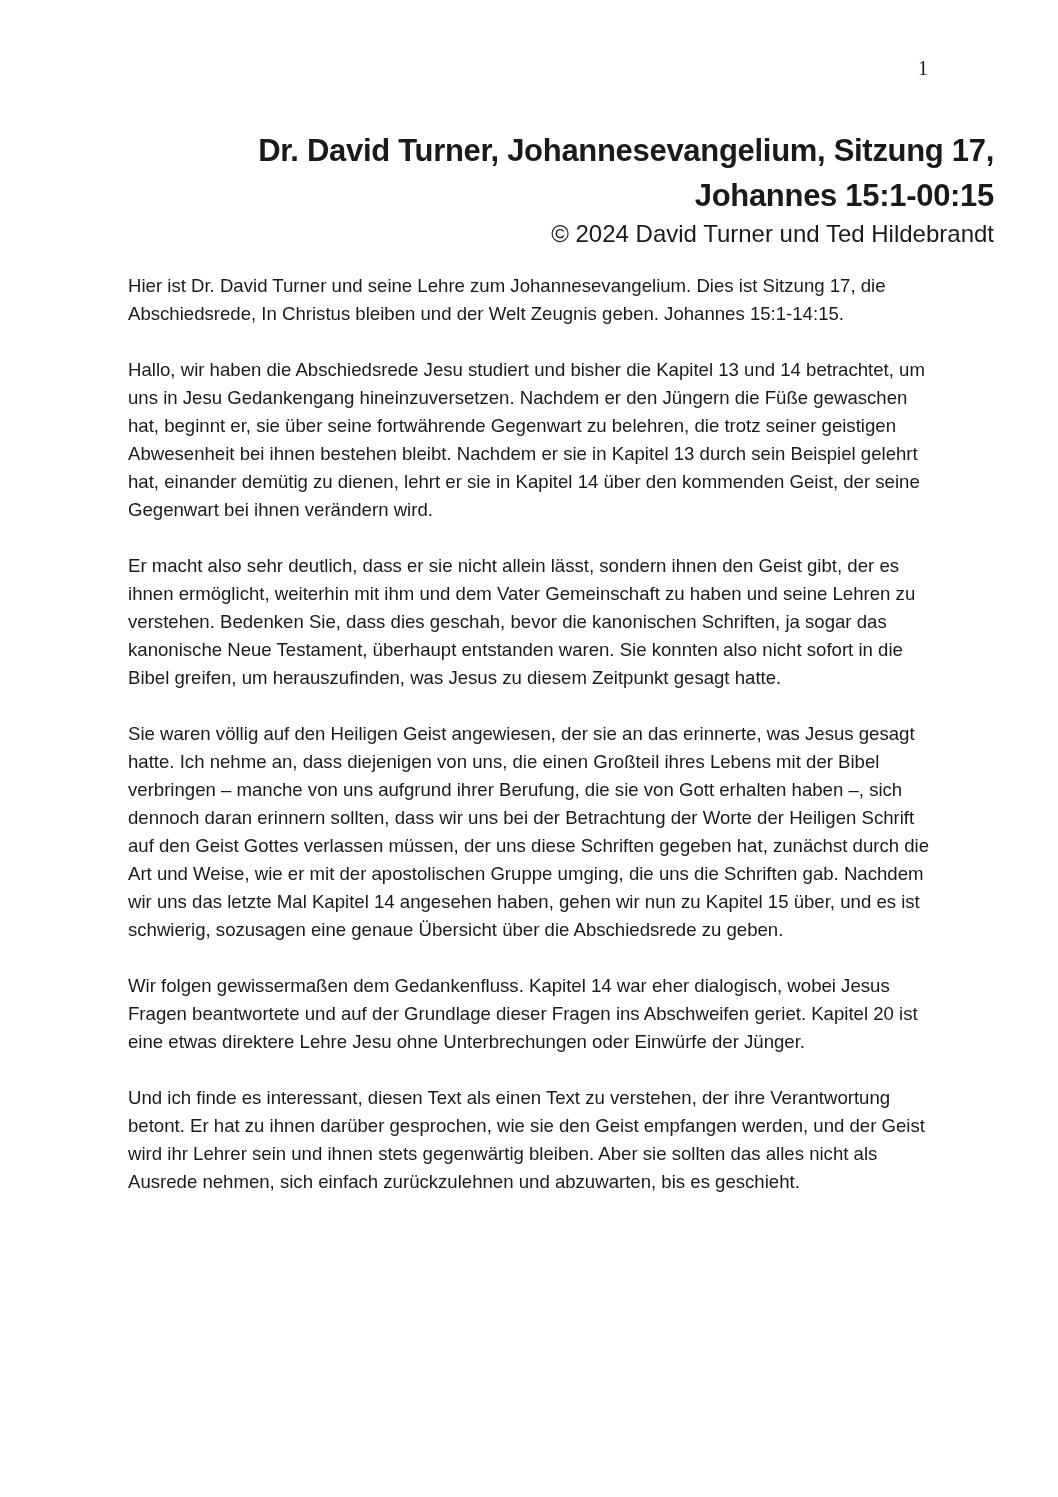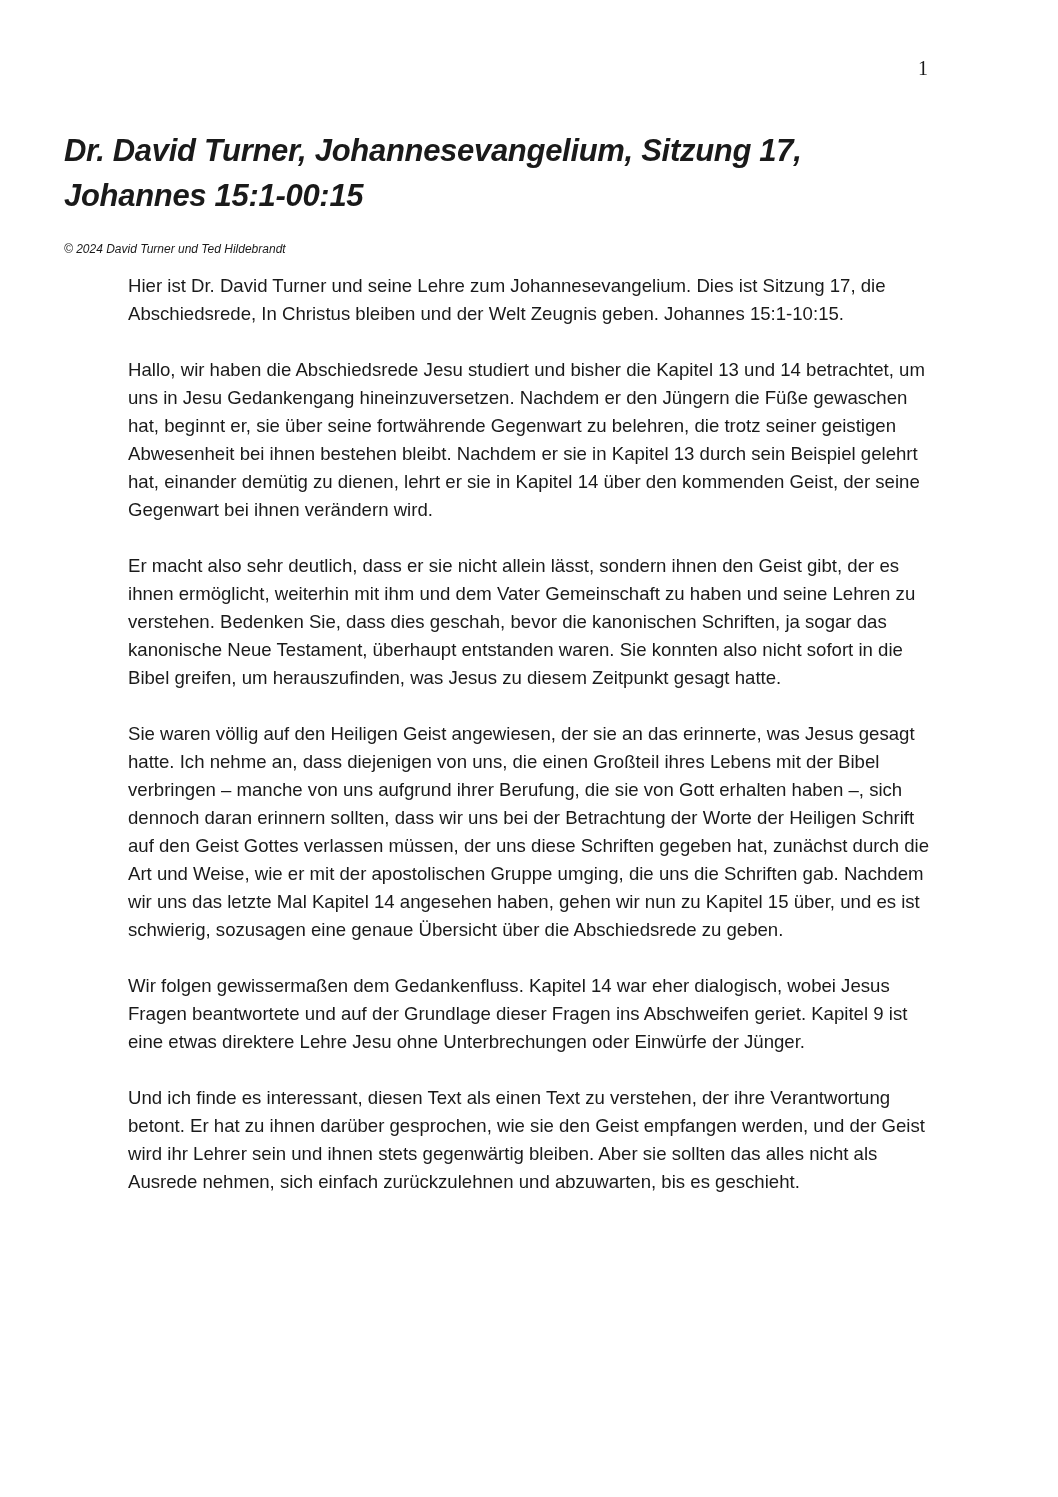--- a/index.html
+++ b/index.html
@@ -23,34 +23,33 @@
     font-family: "Liberation Serif", serif;
     font-size: 20px;
     line-height: 20px;
     color: #1a1a1a;
   }
   .title-block {
     position: absolute;
     top: 128px;
     left: 64px;
     width: 930px;
-    text-align: left;
-    font-style: italic;
+    text-align: right;
   }
   .title-line {
     font-weight: bold;
     font-size: 31px;
     line-height: 45px;
     letter-spacing: -0.3px;
     white-space: nowrap;
   }
   .copyright {
-    font-size: 12px;
+    font-size: 24px;
     line-height: 27px;
-    margin-top: 18px;
+    margin-top: 2px;
   }
   .content {
     position: absolute;
     top: 272px;
     left: 128px;
     width: 806px;
   }
   .content p {
     margin: 0 0 28px 0;
     font-size: 18.6px;
@@ -65,21 +64,21 @@
 
   <div class="page-number">1</div>
 
   <div class="title-block">
     <div class="title-line">Dr. David Turner, Johannesevangelium, Sitzung 17,</div>
     <div class="title-line">Johannes 15:1-00:15</div>
     <div class="copyright">© 2024 David Turner und Ted Hildebrandt</div>
   </div>
 
   <div class="content">
-    <p>Hier ist Dr. David Turner und seine Lehre zum Johannesevangelium. Dies ist Sitzung 17, die Abschiedsrede, In Christus bleiben und der Welt Zeugnis geben. Johannes 15:1-10:15.</p>
+    <p>Hier ist Dr. David Turner und seine Lehre zum Johannesevangelium. Dies ist Sitzung 17, die Abschiedsrede, In Christus bleiben und der Welt Zeugnis geben. Johannes 15:1-14:15.</p>
     <p>Hallo, wir haben die Abschiedsrede Jesu studiert und bisher die Kapitel 13 und 14 betrachtet, um uns in Jesu Gedankengang hineinzuversetzen. Nachdem er den Jüngern die Füße gewaschen hat, beginnt er, sie über seine fortwährende Gegenwart zu belehren, die trotz seiner geistigen Abwesenheit bei ihnen bestehen bleibt. Nachdem er sie in Kapitel 13 durch sein Beispiel gelehrt hat, einander demütig zu dienen, lehrt er sie in Kapitel 14 über den kommenden Geist, der seine Gegenwart bei ihnen verändern wird.</p>
     <p>Er macht also sehr deutlich, dass er sie nicht allein lässt, sondern ihnen den Geist gibt, der es ihnen ermöglicht, weiterhin mit ihm und dem Vater Gemeinschaft zu haben und seine Lehren zu verstehen. Bedenken Sie, dass dies geschah, bevor die kanonischen Schriften, ja sogar das kanonische Neue Testament, überhaupt entstanden waren. Sie konnten also nicht sofort in die Bibel greifen, um herauszufinden, was Jesus zu diesem Zeitpunkt gesagt hatte.</p>
     <p>Sie waren völlig auf den Heiligen Geist angewiesen, der sie an das erinnerte, was Jesus gesagt hatte. Ich nehme an, dass diejenigen von uns, die einen Großteil ihres Lebens mit der Bibel verbringen – manche von uns aufgrund ihrer Berufung, die sie von Gott erhalten haben –, sich dennoch daran erinnern sollten, dass wir uns bei der Betrachtung der Worte der Heiligen Schrift auf den Geist Gottes verlassen müssen, der uns diese Schriften gegeben hat, zunächst durch die Art und Weise, wie er mit der apostolischen Gruppe umging, die uns die Schriften gab. Nachdem wir uns das letzte Mal Kapitel 14 angesehen haben, gehen wir nun zu Kapitel 15 über, und es ist schwierig, sozusagen eine genaue Übersicht über die Abschiedsrede zu geben.</p>
-    <p>Wir folgen gewissermaßen dem Gedankenfluss. Kapitel 14 war eher dialogisch, wobei Jesus Fragen beantwortete und auf der Grundlage dieser Fragen ins Abschweifen geriet. Kapitel 9 ist eine etwas direktere Lehre Jesu ohne Unterbrechungen oder Einwürfe der Jünger.</p>
+    <p>Wir folgen gewissermaßen dem Gedankenfluss. Kapitel 14 war eher dialogisch, wobei Jesus Fragen beantwortete und auf der Grundlage dieser Fragen ins Abschweifen geriet. Kapitel 20 ist eine etwas direktere Lehre Jesu ohne Unterbrechungen oder Einwürfe der Jünger.</p>
     <p>Und ich finde es interessant, diesen Text als einen Text zu verstehen, der ihre Verantwortung betont. Er hat zu ihnen darüber gesprochen, wie sie den Geist empfangen werden, und der Geist wird ihr Lehrer sein und ihnen stets gegenwärtig bleiben. Aber sie sollten das alles nicht als Ausrede nehmen, sich einfach zurückzulehnen und abzuwarten, bis es geschieht.</p>
   </div>
 
 </div>
 
 </body></html>

